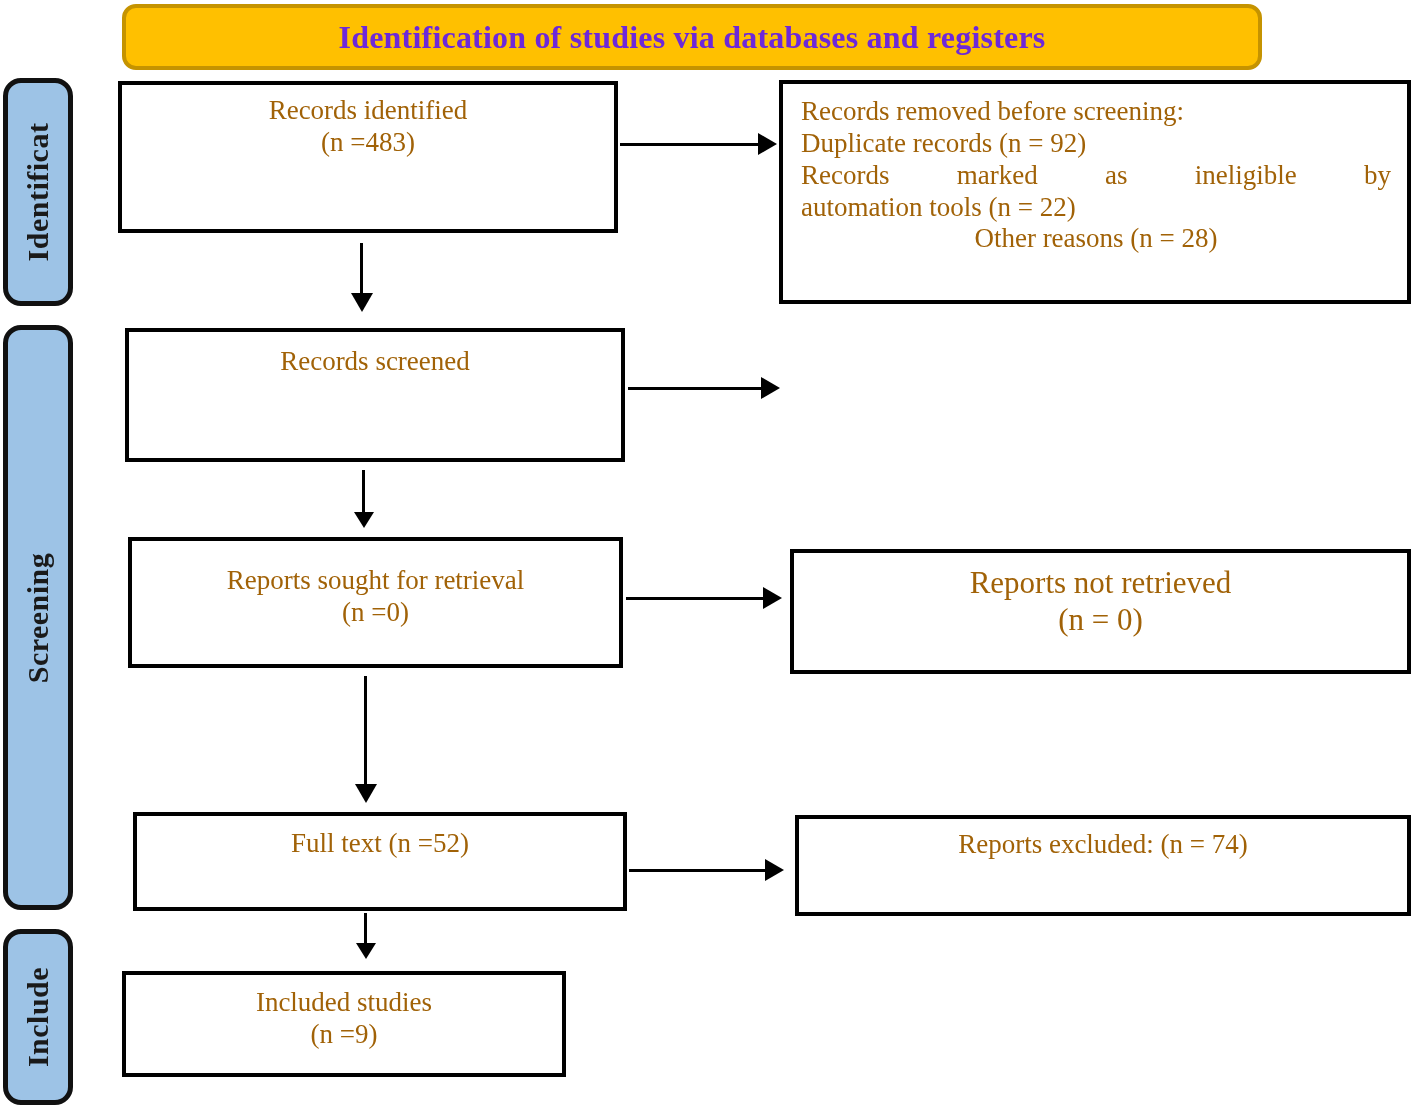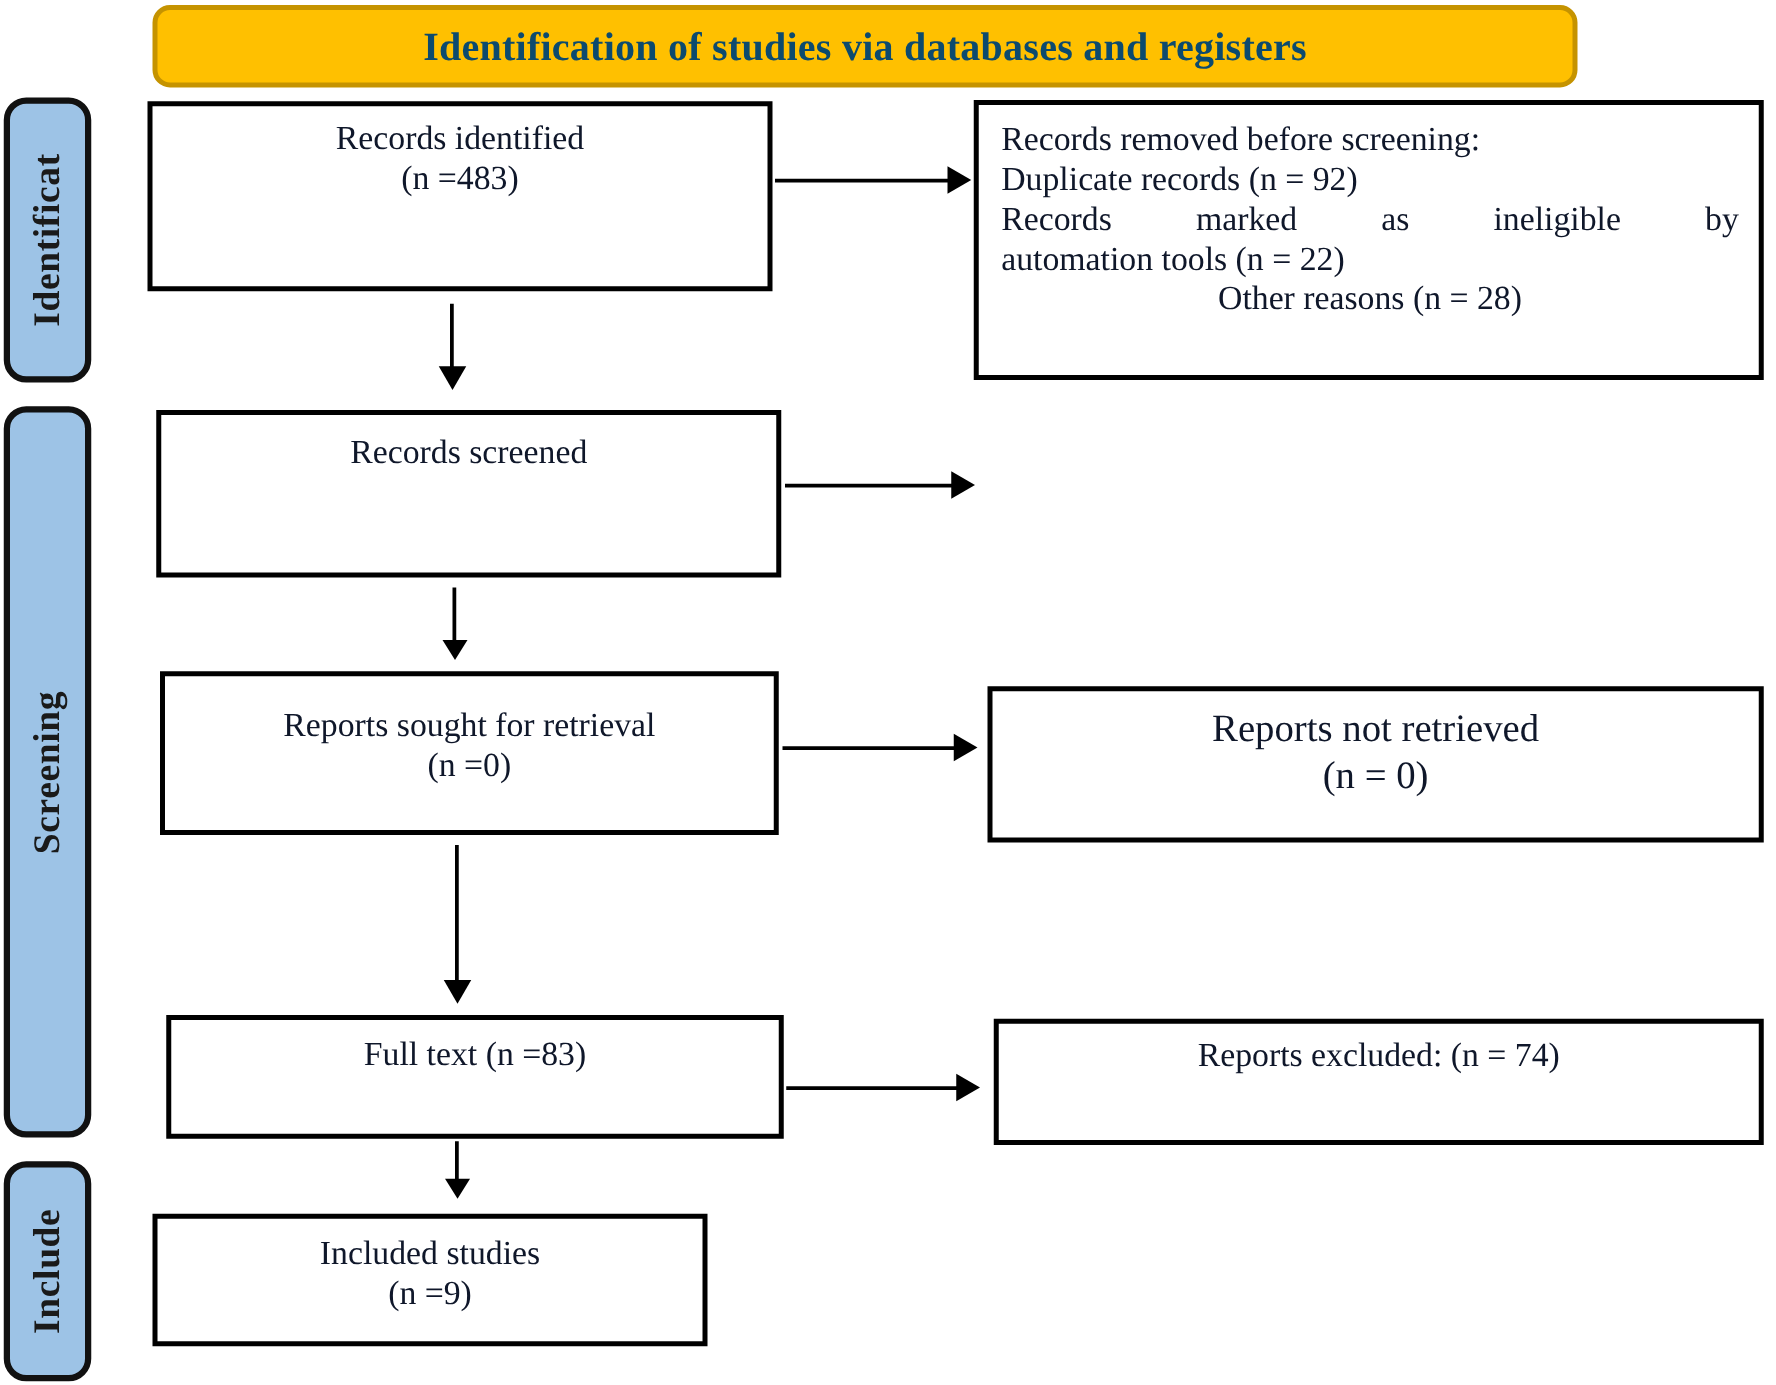--- a/index.html
+++ b/index.html
@@ -29,21 +29,21 @@
     border-radius: 14px;
     box-sizing: border-box;
     display: flex;
     align-items: center;
     justify-content: center;
   }
   .banner-text {
     font-family: "Liberation Serif", "DejaVu Serif", serif;
     font-weight: bold;
     font-size: 32px;
-    color: #0c4a6e;
+    color: #6d28d9;
     letter-spacing: 0.2px;
     white-space: nowrap;
   }
 
   
   .stage {
     position: absolute;
     background: #9DC3E6;
     border: 5px solid #111111;
     border-radius: 18px;
@@ -73,21 +73,21 @@
   .box-inner {
     width: 100%;
     height: 100%;
     padding: 10px 14px 6px 14px;
     box-sizing: border-box;
   }
   .box-text {
     font-family: "Liberation Serif", "DejaVu Serif", serif;
     font-size: 27px;
     line-height: 1.18;
-    color: #0f172a;
+    color: #a16207;
   }
   .center { text-align: center; }
   .just   { text-align: justify; text-justify: inter-word; }
   .just > div:last-child { text-align: center; }
   .big { font-size: 31px; }
 
   
   .hline {
     position: absolute;
     background: #000000;
@@ -216,21 +216,21 @@
       </div>
     </div>
   </div>
 
   <div class="vline" style="left:364px; top:676px; height:111px;"></div>
   <div class="arrow-down" style="left:355px; top:784px;"></div>
 
   <div class="box" style="left:133px; top:812px; width:494px; height:99px;">
     <div class="box-inner" style="padding-top:12px;">
       <div class="box-text center">
-        <div>Full text (n =83)</div>
+        <div>Full text (n =52)</div>
       </div>
     </div>
   </div>
 
   <div class="hline" style="left:629px; top:869px; width:138px;"></div>
   <div class="arrow-right" style="left:765px; top:859px;"></div>
 
   <div class="box" style="left:795px; top:815px; width:616px; height:101px;">
     <div class="box-inner" style="padding-top:10px;border-radius:28px;">
       <div class="box-text center">

